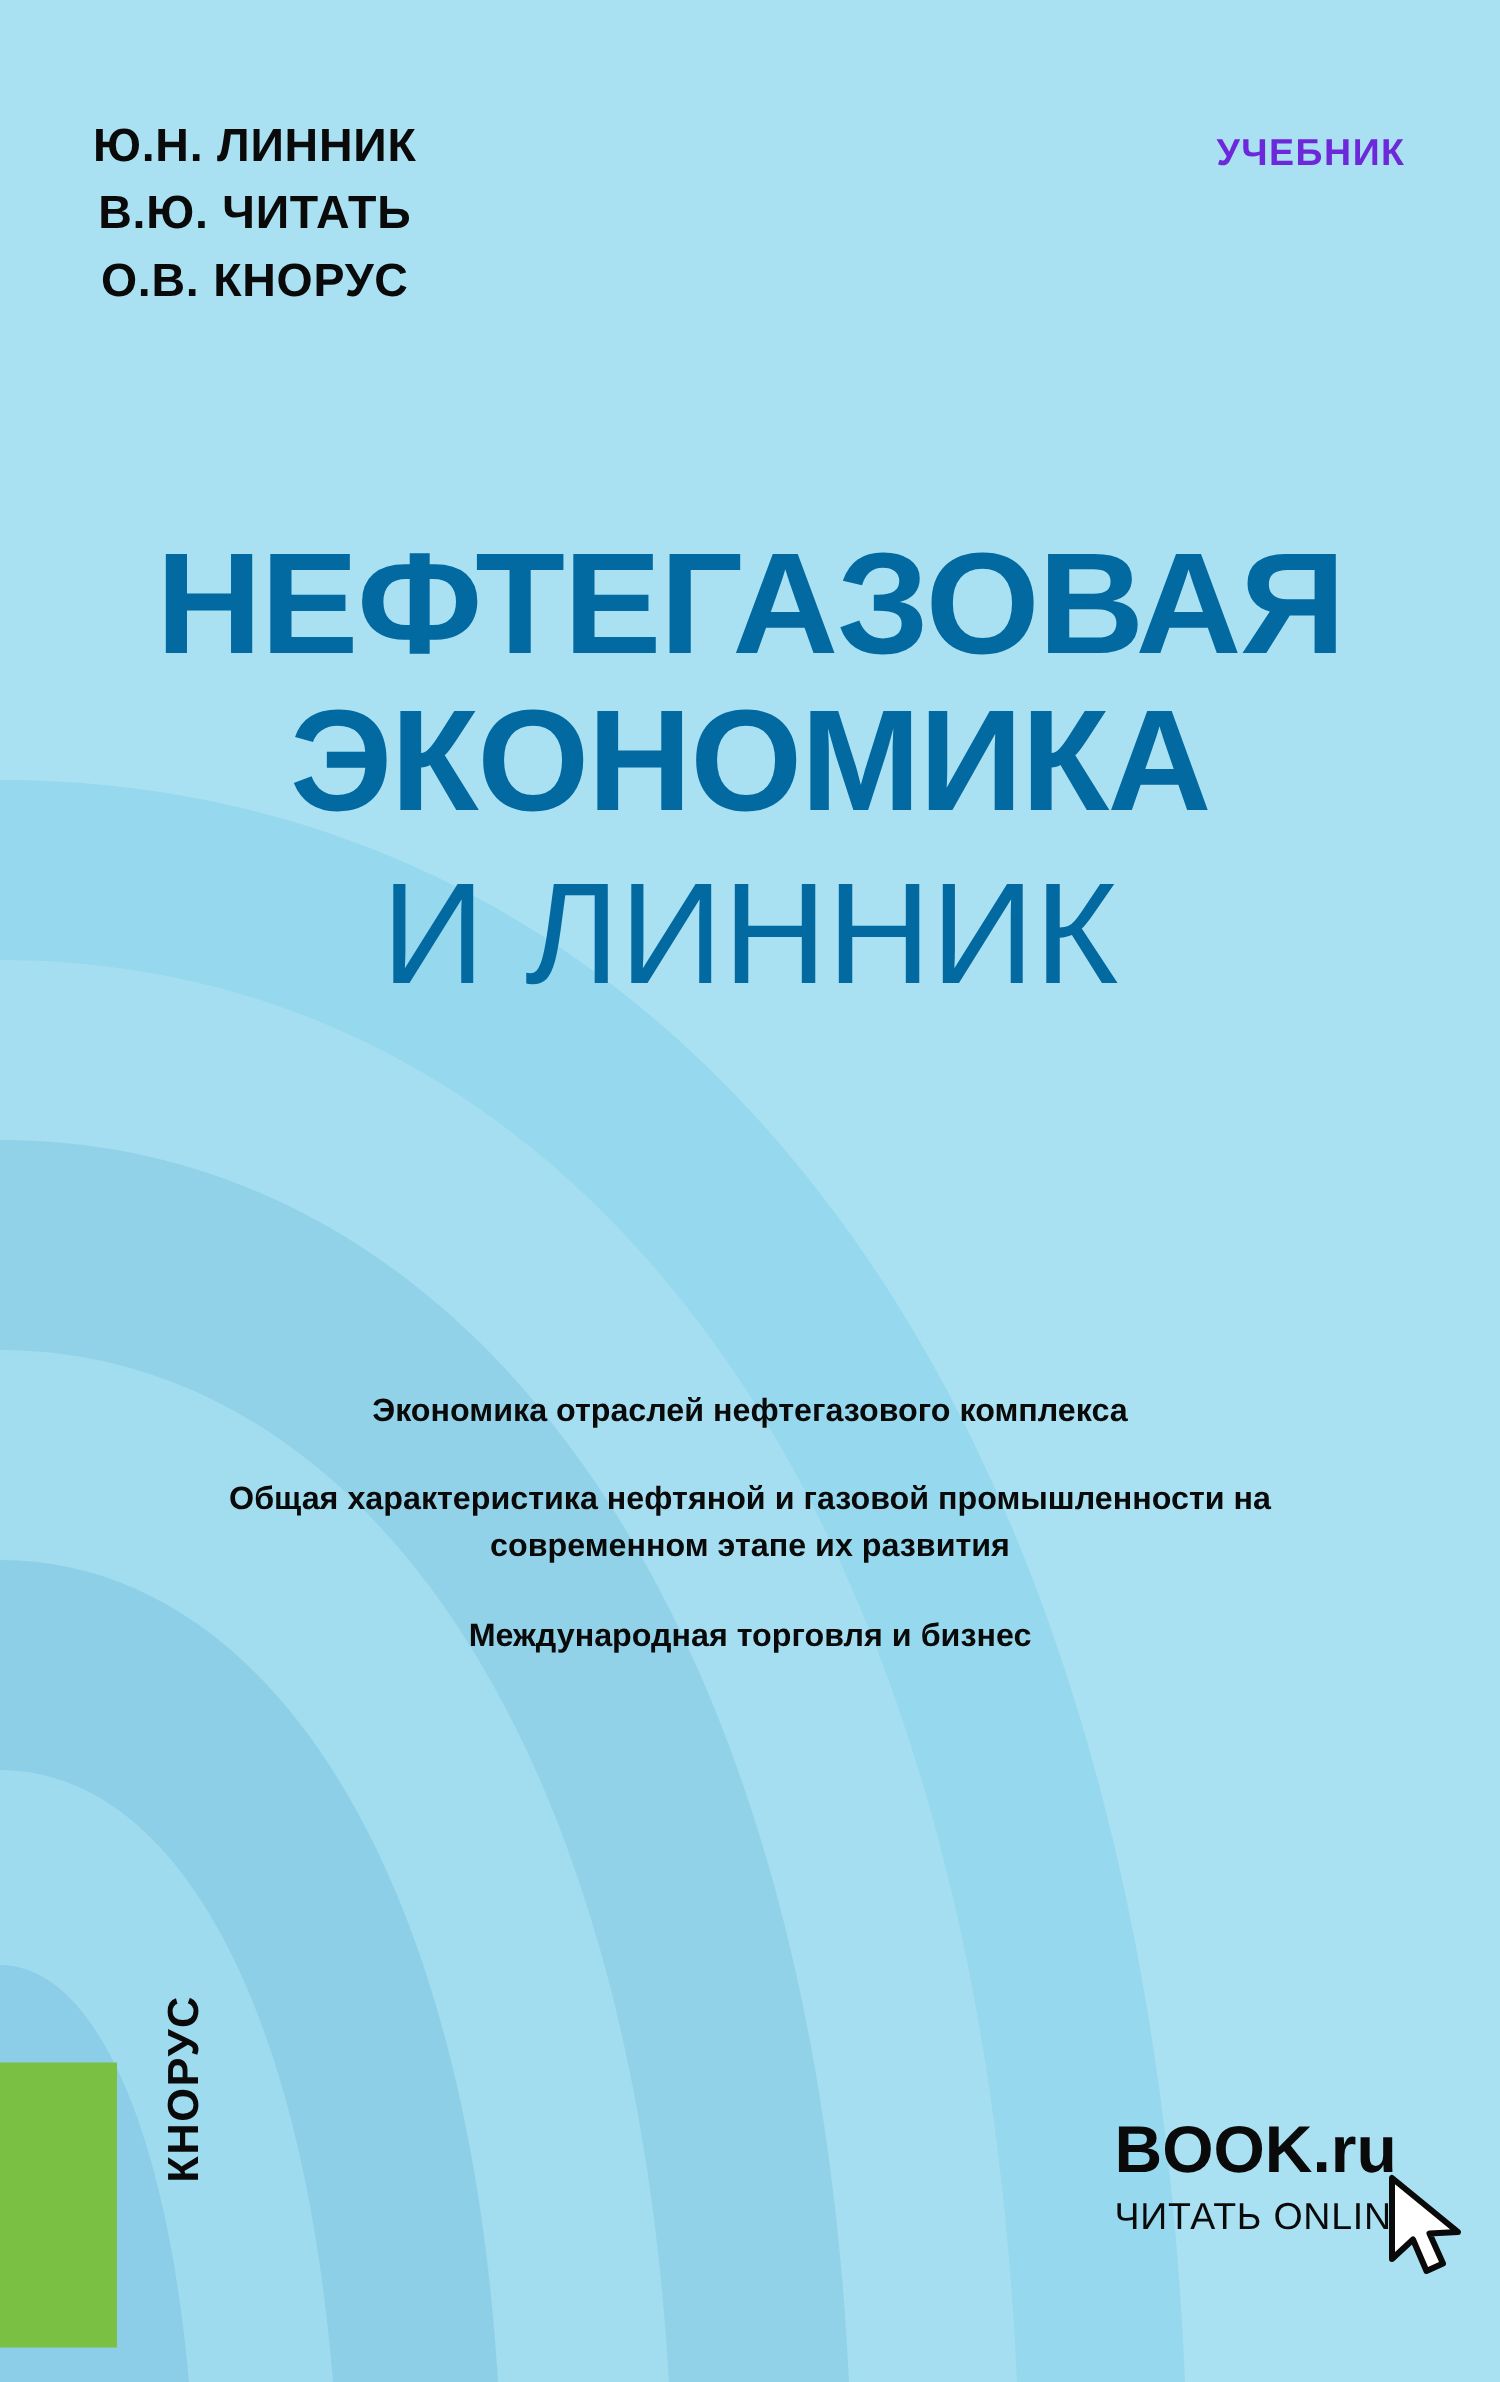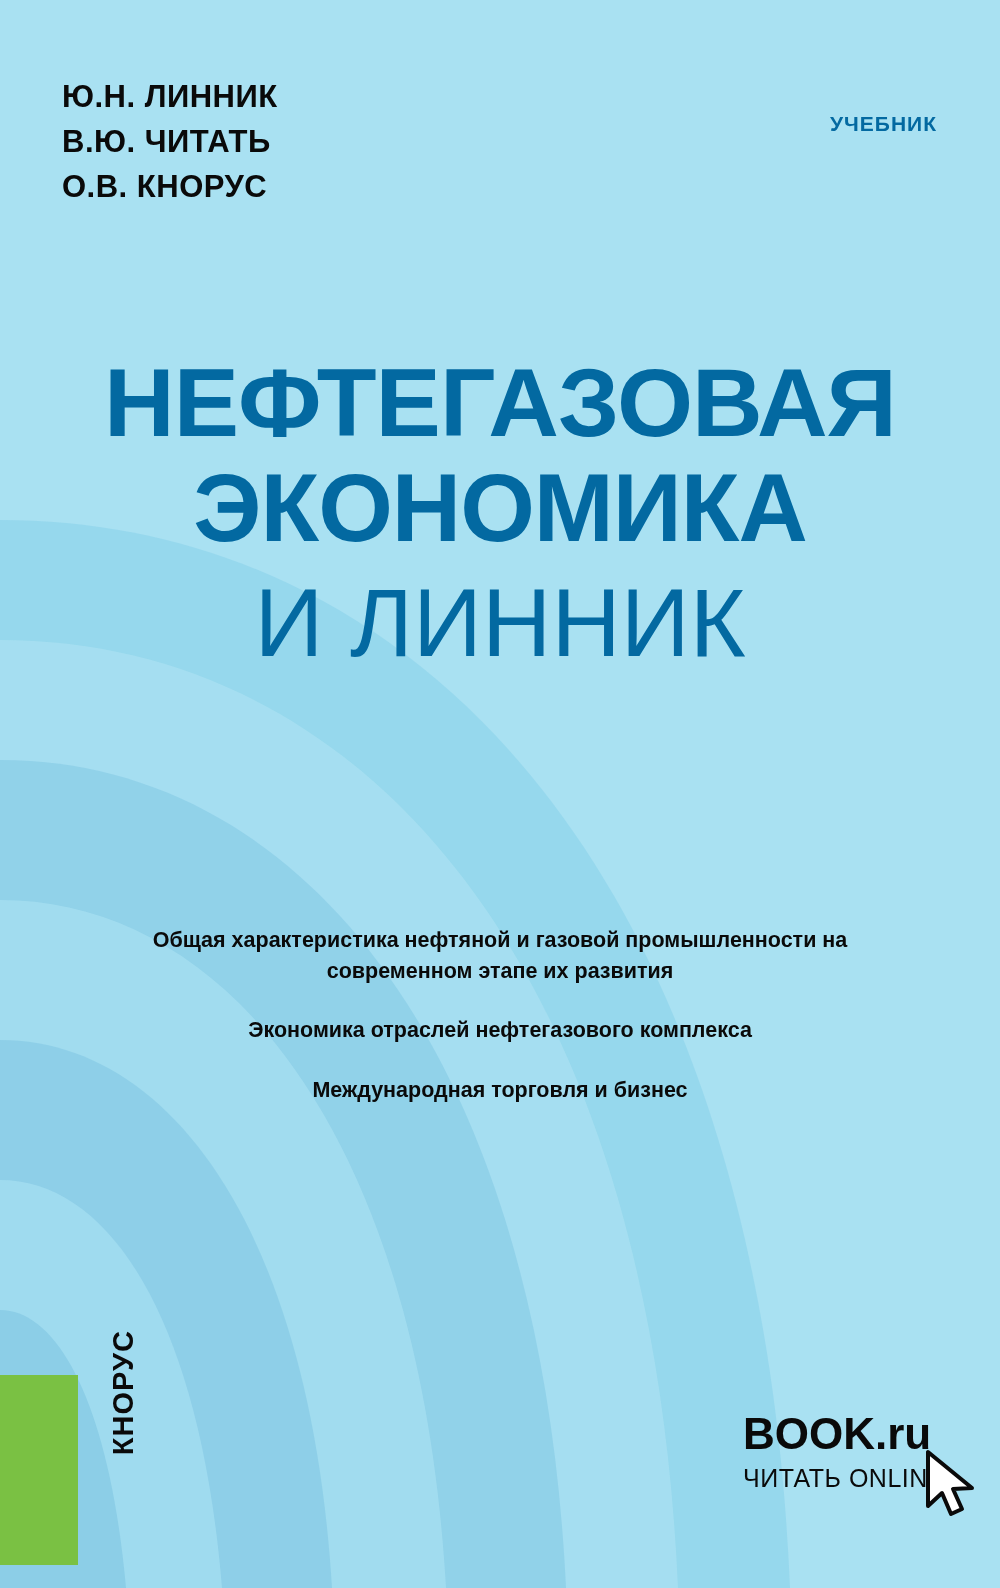--- a/index.html
+++ b/index.html
@@ -27,30 +27,30 @@
     left: 62px;
     top: 75px;
     font-weight: bold;
     font-size: 31px;
     line-height: 1.45;
     letter-spacing: 0.5px;
     color: #0a0a0a;
   }
   .authors div {
     white-space: nowrap;
+    text-align: center;
   }
   .badge-uchebnik {
     position: absolute;
     right: 63px;
     top: 88px;
     font-weight: bold;
-    font-size: 21px;
+    font-size: 25px;
     letter-spacing: 1px;
-    color: #0369a1;
-    margin-top: 24px;
+    color: #6d28d9;
   }
   .title-block {
     position: absolute;
     left: 0;
     right: 0;
     top: 355px;
     text-align: center;
     color: #0369a1;
   }
   .title-line1 {
@@ -163,22 +163,22 @@
 
   <div class="badge-uchebnik">УЧЕБНИК</div>
 
   <div class="title-block">
     <div class="title-line1">НЕФТЕГАЗОВАЯ</div>
     <div class="title-line2">ЭКОНОМИКА</div>
     <div class="title-line3">И ЛИННИК</div>
   </div>
 
   <div class="topics">
+    <div class="topic">Экономика отраслей нефтегазового комплекса</div>
     <div class="topic">Общая характеристика нефтяной и газовой промышленности на современном этапе их развития</div>
-    <div class="topic">Экономика отраслей нефтегазового комплекса</div>
     <div class="topic">Международная торговля и бизнес</div>
   </div>
 
   <div class="spine-green"></div>
   <div class="publisher">КНОРУС</div>
 
   <div class="bookru">
     <div class="bookru-title">BOOK.ru</div>
     <div class="bookru-sub">ЧИТАТЬ ONLINE</div>
   </div>

